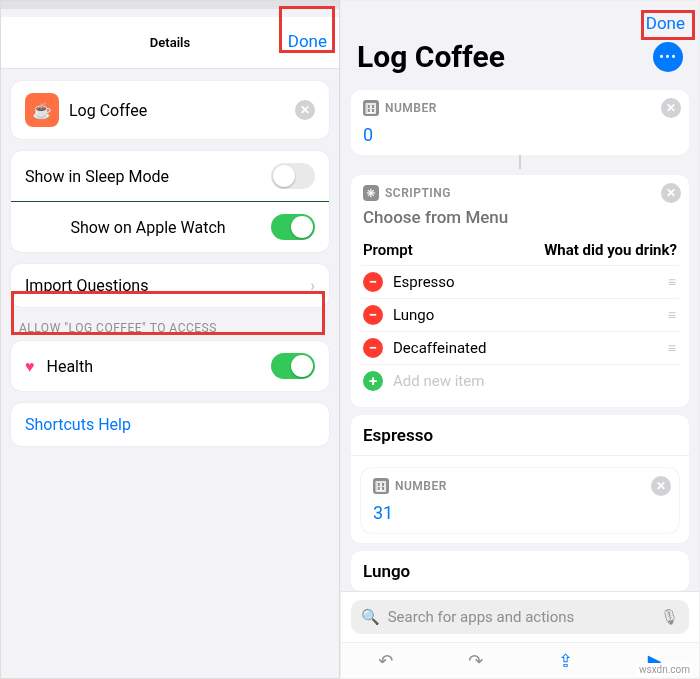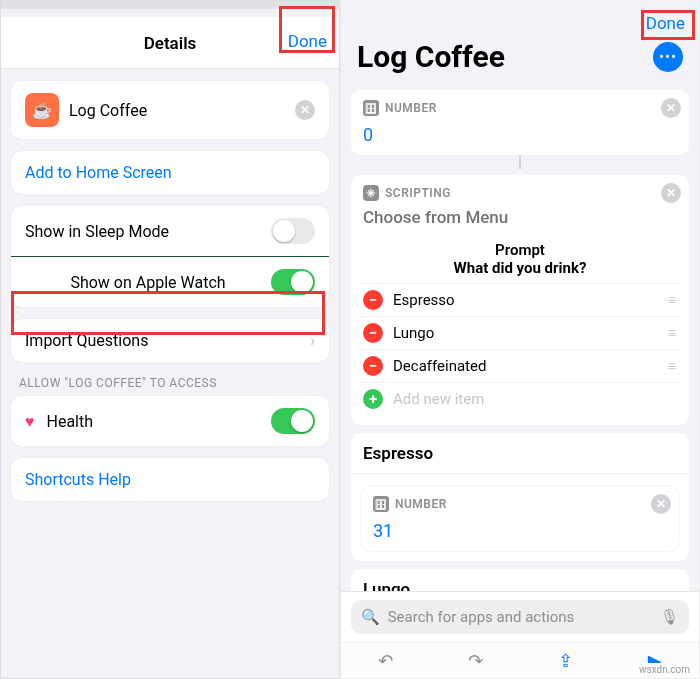--- a/index.html
+++ b/index.html
@@ -2,21 +2,21 @@
 <html><head>
 <meta charset="utf-8">
 <style>
   * { box-sizing: border-box; font-family: -apple-system, BlinkMacSystemFont, "Segoe UI", Roboto, Helvetica, Arial, sans-serif; }
   body { margin:0; width:700px; height:679px; background:#fff; display:flex; position:relative; }
   .pane { position:relative; background:#f2f2f7; overflow:hidden; }
   .pane-left { width:340px; height:679px; border:1px solid #ddd; }
   .pane-right { width:360px; height:679px; border:1px solid #eee; margin-left:0; }
   
   .hdr-left { height:52px; background:#fff; border-bottom:1px solid #e5e5e5; display:flex; align-items:center; justify-content:center; position:relative; margin-top:8px; }
-  .hdr-left .title { font-weight:600; font-size:17px; color:#000; }
+  .hdr-left .title { font-weight:600; font-size:13px; color:#000; }
   .hdr-left .done { position:absolute; right:12px; top:14px; font-size:17px; color:#007aff; }
   .redbox { border:3px solid #e53935; }
   .box-done-left { position:absolute; right:4px; top:5px; width:56px; height:47px; pointer-events:none; }
   .box-aw { position:absolute; left:10px; top:290px; width:314px; height:44px; pointer-events:none; }
   .box-done-right { position:absolute; right:4px; top:9px; width:54px; height:30px; pointer-events:none; }
   .card { background:#fff; border-radius:10px; margin:12px 10px 0; box-shadow:0 0 0 0.5px rgba(0,0,0,.05); }
   .row { display:flex; align-items:center; padding:12px 14px; font-size:16px; color:#000; }
   .row + .row { border-top:1px solid #14532d;text-align:center; }
   .link { color:#007aff; }
   .chev { color:#c7c7cc; font-size:16px; font-weight:600; }
@@ -36,21 +36,21 @@
   .title-row { display:flex; align-items:center; justify-content:space-between; padding:6px 16px 10px; }
   .title-row h1 { margin:0; font-size:30px; font-weight:700; }
   .more-btn { width:30px; height:30px; border-radius:50%; background:#007aff; display:flex; align-items:center; justify-content:center; color:#fff; font-size:15px; letter-spacing:1px; }
   .action-card { background:#fff; border-radius:10px; margin:6px 10px 0; position:relative; padding:6px 10px 10px; }
   .action-hdr { display:flex; align-items:center; gap:6px; font-size:12px; color:#8e8e93; font-weight:600; letter-spacing:.5px; padding:4px 2px 4px; }
   .action-close { position:absolute; right:8px; top:8px; }
   .calc { width:16px; height:16px; background:#8e8e93; border-radius:3px; display:inline-flex; align-items:center; justify-content:center; color:#fff; font-size:10px; }
   .gear { width:16px; height:16px; background:#8e8e93; border-radius:4px; display:inline-flex; align-items:center; justify-content:center; color:#fff; font-size:11px; }
   .num-val { color:#007aff; font-size:18px; padding:4px 2px 0; }
   .menu-title { font-size:17px; font-weight:500; color:#737373; padding:2px 2px 8px; }
-  .prompt-row { display:flex; align-items:center; justify-content:space-between; padding:6px 2px; font-size:15px; font-weight:600;flex-direction:column;}
+  .prompt-row { display:flex; align-items:center; justify-content:space-between; padding:6px 2px; font-size:15px; font-weight:600;}
   .menu-item { display:flex; align-items:center; gap:10px; padding:6px 2px; font-size:15px; border-top:1px solid #f1f1f1;}
   .red-minus { width:20px; height:20px; border-radius:50%; background:#ff3b30; display:flex; align-items:center; justify-content:center; color:#fff; font-weight:700; }
   .drag { margin-left:auto; color:#c7c7cc; font-size:14px; letter-spacing:1px; }
   .green-plus { width:20px; height:20px; border-radius:50%; background:#34c759; display:flex; align-items:center; justify-content:center; color:#fff; font-weight:700; }
   .placeholder { color:#c7c7cc; }
   .sec-label { background:#fff; border-radius:10px 10px 0 0; margin:8px 10px 0; padding:10px 12px; font-size:17px; font-weight:600; border-bottom:1px solid #eee;}
   .inner-card { margin:0 10px; background:#fff; border-radius:0 0 10px 10px; padding:6px 10px 10px;}
   .line { width:2px; height:14px; background:#d1d1d6; margin:0 auto; }
   .search-bar { background:#fff; border-top:1px solid #e5e5e5; padding:8px 10px; display:flex; align-items:center; position:absolute; bottom:36px; left:0; right:0; }
   .search-field { flex:1; background:#eeeeef; border-radius:10px; padding:8px 10px; display:flex; align-items:center; gap:8px; color:#8e8e93; font-size:15px;}
@@ -73,23 +73,20 @@
       <div class="sc-icon">
           <span>☕</span>
         </div>
       <span style="flex:1">Log Coffee</span>
       <div class="clear-btn">
           <span>✕</span>
         </div>
     </div>
   </div>
 
-  <div class="card">
-    <div class="row link">Add to Home Screen</div>
-  </div>
 
   <div class="card">
     <div class="row">
       <span style="flex:1">Show in Sleep Mode</span>
       <div class="toggle">
           <div class="knob"></div>
         </div>
     </div>
     <div class="row">
       <span style="flex:1">Show on Apple Watch</span>

